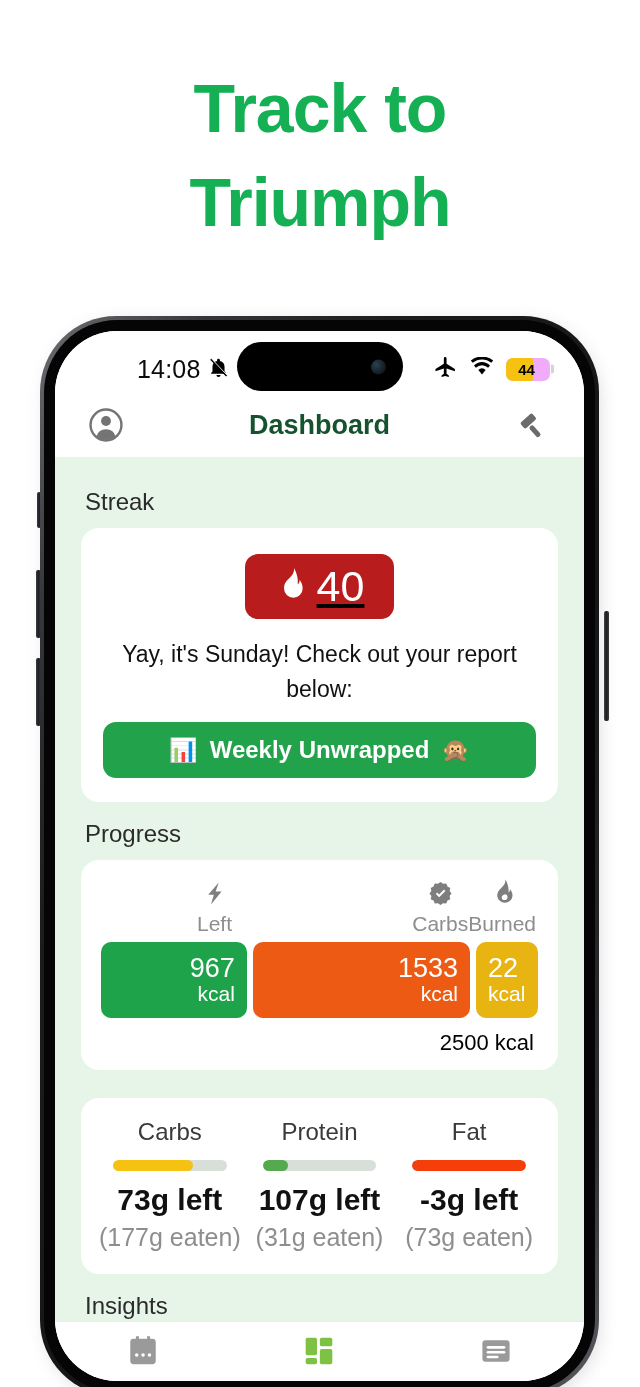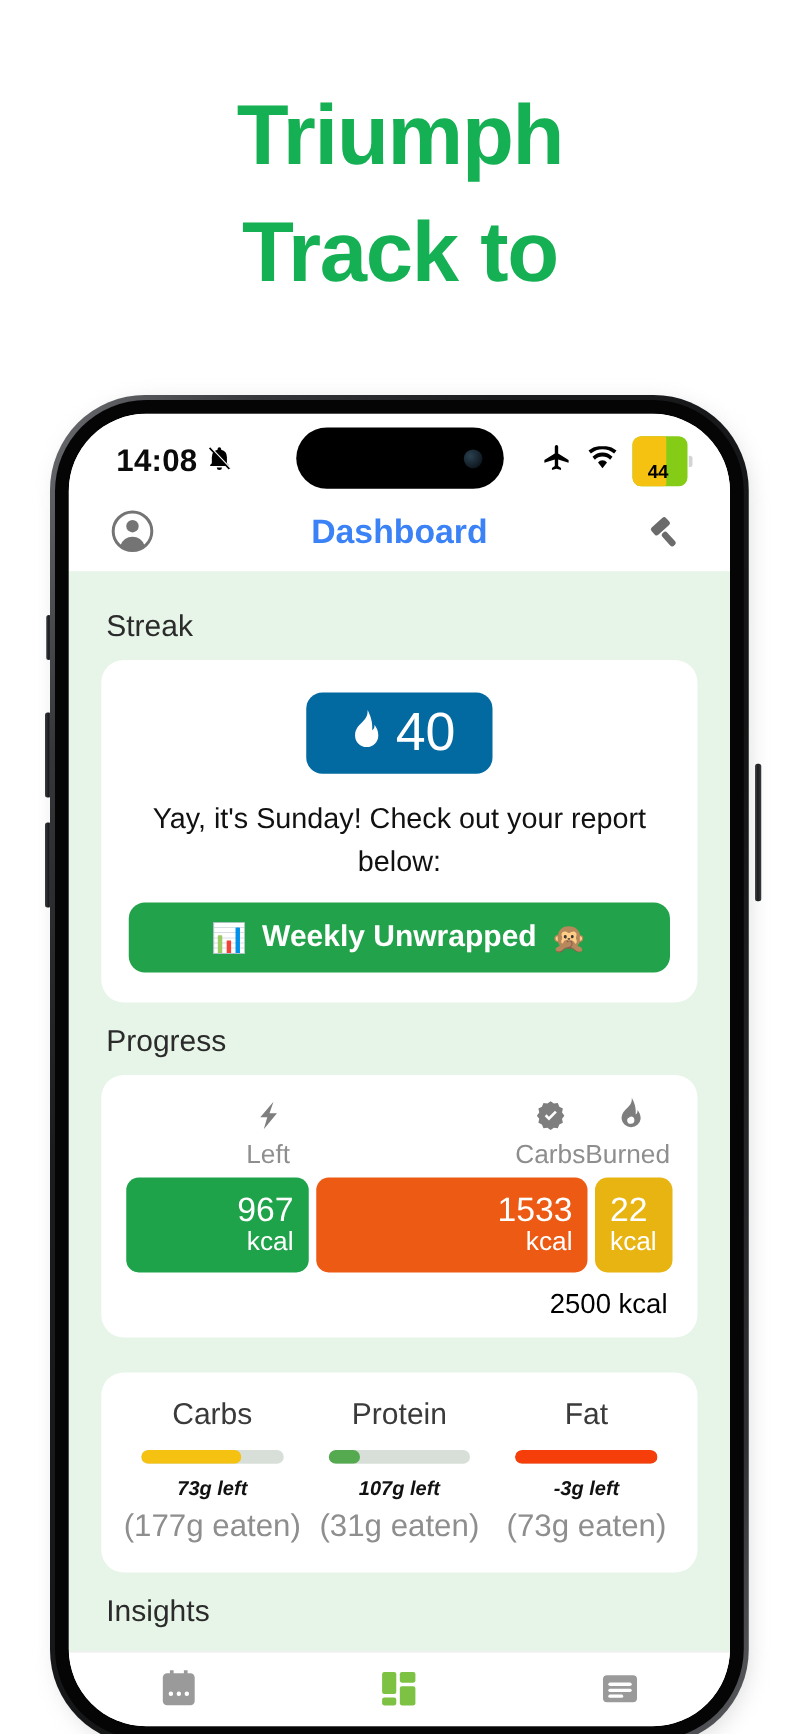--- a/index.html
+++ b/index.html
@@ -79,43 +79,43 @@
   .statusbar {
     position: relative;
     height: 62px;
     display: flex;
     align-items: center;
     justify-content: space-between;
     padding: 14px 34px 0 38px;
     background: #fff;
   }
   .sb-left { display: flex; align-items: center; gap: 6px; }
-  .sb-time { font-size: 25px; font-weight: bold; color: #0b0b0b; letter-spacing: .2px; }
+  .sb-time { font-size: 25px; font-weight: normal; color: #0b0b0b; letter-spacing: .2px; margin-left: 44px; }
   .sb-right { display: flex; align-items: center; gap: 11px; }
   .dyn-island {
     position: absolute;
     left: 50%; transform: translateX(-50%);
     top: 11px;
     width: 166px; height: 49px;
     background: #000;
     border-radius: 26px;
   }
   .dyn-cam {
     position: absolute;
     right: 17px; top: 50%;
     transform: translateY(-50%);
     width: 15px; height: 15px;
     border-radius: 50%;
     background: radial-gradient(circle at 35% 35%, #2a4150 0%, #16222c 55%, #05080b 100%);
   }
   .battery {
     position: relative;
-    width: 44px; height: 40px;
+    width: 44px; height: 23px;
     border-radius: 7px;
-    background: #84cc16;
+    background: #f0abfc;
     display: flex; align-items: flex-end;
   }
   .battery-fill {
     position: absolute; left: 0; top: 0;
     height: 100%; width: 62%;
     border-radius: 7px 2px 2px 7px;
     background: #f5c211;
   }
   .battery-num {
     position: relative;
@@ -140,21 +140,21 @@
     height: 64px;
     display: flex;
     align-items: center;
     justify-content: space-between;
     padding: 0 32px;
     background: #fff;
   }
   .nav-title {
     font-size: 27px;
     font-weight: bold;
-    color: #3b82f6;
+    color: #14532d;
     position: absolute;
     left: 0; right: 0;
     text-align: center;
     pointer-events: none;
   }
   .nav-icon { width: 38px; height: 38px; display: flex; align-items: center; justify-content: center; }
 
   
   .content {
     height: calc(100% - 62px - 64px - 60px);
@@ -172,23 +172,24 @@
     border-radius: 18px;
     padding: 20px 22px;
   }
 
   
   .streak-card { text-align: center; padding: 26px 22px 24px; }
   .streak-badge {
     display: inline-flex;
     align-items: center;
     gap: 11px;
-    background: #0369a1;
+    background: #b91c1c;
     border-radius: 13px;
     padding: 11px 30px;
+    text-decoration: underline;
   }
   .streak-num { font-size: 43px; color: #fff; font-weight: 400; line-height: 1; }
   .streak-msg {
     font-size: 23px;
     color: #111;
     line-height: 1.5;
     margin: 18px 6px 16px;
   }
   .unwrapped-btn {
     display: flex;
@@ -259,21 +260,21 @@
   .macro { flex: 1; text-align: center; }
   .macro-name { font-size: 24px; color: #3a3a3a; }
   .macro-track {
     height: 11px;
     border-radius: 6px;
     background: #d8dfd8;
     margin: 14px 18px 12px;
     overflow: hidden;
   }
   .macro-fill { height: 100%; border-radius: 6px; }
-  .macro-left { font-size: 16px; font-weight: bold; color: #111; font-style: italic; }
+  .macro-left { font-size: 30px; font-weight: bold; color: #111; }
   .macro-eaten { font-size: 25px; color: #8e8e8e; margin-top: 6px; }
 
   
   .insights-card {
     margin-top: 6px;
     height: 60px;
     border-radius: 18px 18px 0 0;
     background: #fff;
     position: relative;
     overflow: hidden;
@@ -289,22 +290,22 @@
     display: flex;
     align-items: flex-start;
     padding-top: 12px;
   }
   .tab { flex: 1; display: flex; justify-content: center; }
 </style>
 </head>
 <body>
 
 <div class="hero">
+  <div class="hero-title">Track to</div>
   <div class="hero-title">Triumph</div>
-  <div class="hero-title">Track to</div>
 </div>
 
 <div class="phone-wrap">
   <div class="phone-shadow"></div>
 
   <div class="btn-side btn-silent"></div>
   <div class="btn-side btn-volup"></div>
   <div class="btn-side btn-voldn"></div>
   <div class="btn-side btn-power"></div>
 

